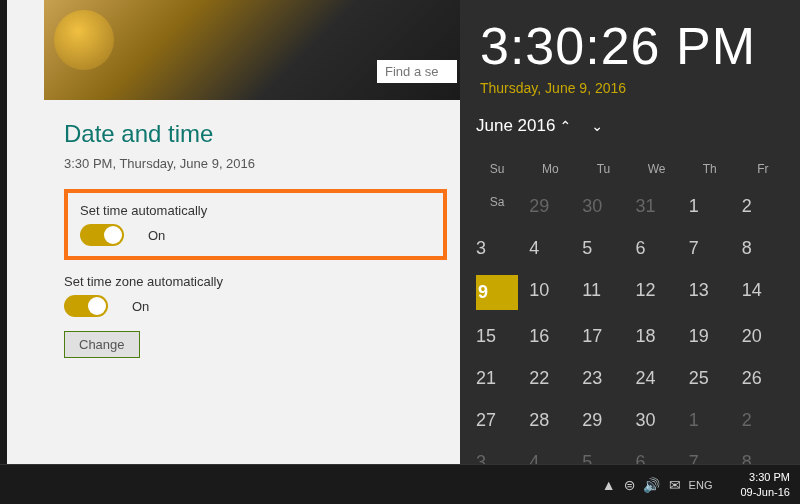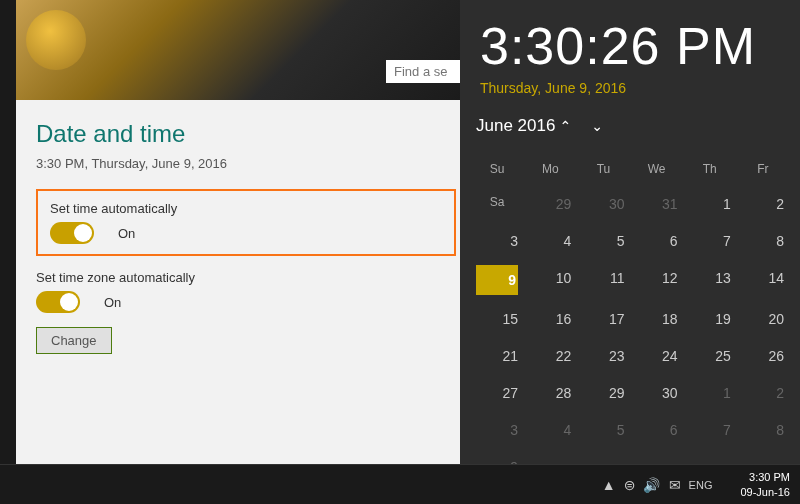--- a/index.html
+++ b/index.html
@@ -8,27 +8,28 @@
       height: 504px;
       overflow: hidden;
       font-family: 'Segoe UI', Arial, sans-serif;
       background: #1a1a1a;
       position: relative;
     }
 
     
     .left-panel {
       position: absolute;
-      left: 16px;
+      left: 7px;
       top: 0;
       width: 460px;
       height: 504px;
       background: #f2f2f2;
       display: flex;
       flex-direction: column;
+      padding-left: 37px;
     }
 
     .top-image {
       width: 100%;
       height: 100px;
       background: linear-gradient(135deg, #c8a050 0%, #8b6914 30%, #2a2a2a 60%, #1a1a1a 100%);
       overflow: hidden;
       position: relative;
     }
     .top-image::before {
@@ -66,21 +67,21 @@
       margin-bottom: 8px;
     }
 
     .current-datetime {
       font-size: 13px;
       color: #555;
       margin-bottom: 18px;
     }
 
     .setting-block {
-      border: 2px solid #f97316;
+      border: 4px solid #f97316;
       padding: 10px 12px;
       margin-bottom: 14px;
       background: #f2f2f2;
     }
 
     .setting-label {
       font-size: 13px;
       color: #333;
       margin-bottom: 6px;
     }
@@ -201,22 +202,22 @@
     .cal-header-cell {
       color: #aaa;
       font-size: 12px;
       text-align: center;
       padding: 4px 0;
       font-weight: 400;
     }
 
     .cal-cell {
       color: #ccc;
-      font-size: 14px;
-      text-align: right;
+      font-size: 18px;
+      text-align: left;
       padding: 5px 0;
       cursor: pointer;
       border-radius: 0;
     }
     .cal-cell.other-month {
       color: #666;
     }
     .cal-cell.today {
       background: #c8a800;
       color: white;

